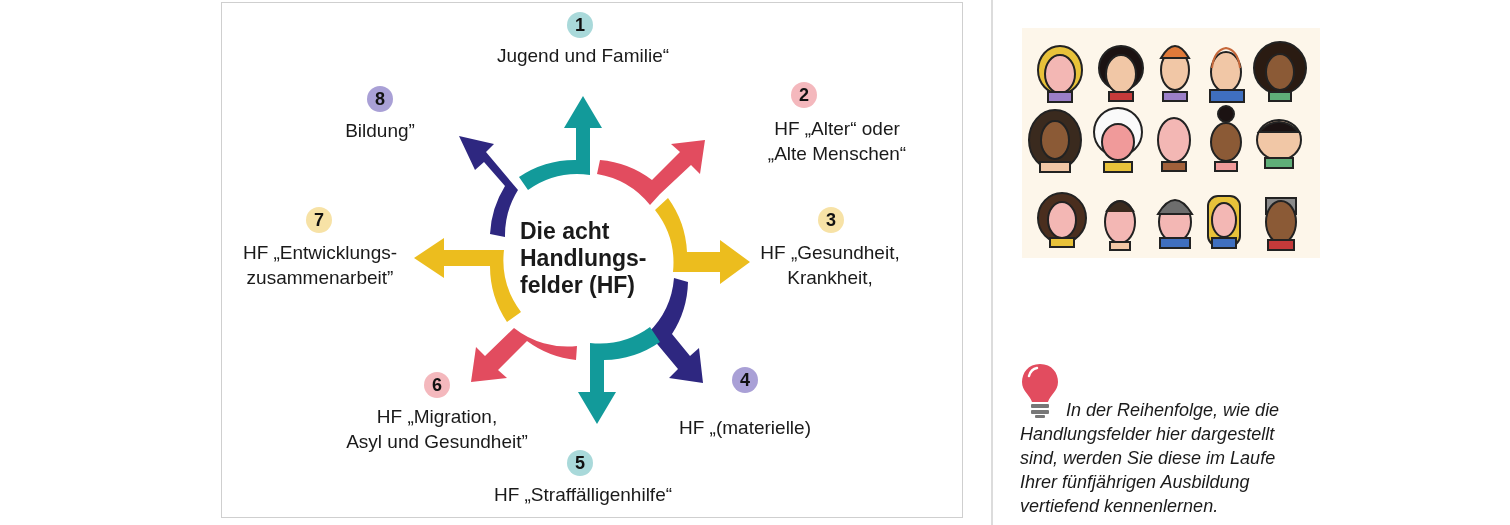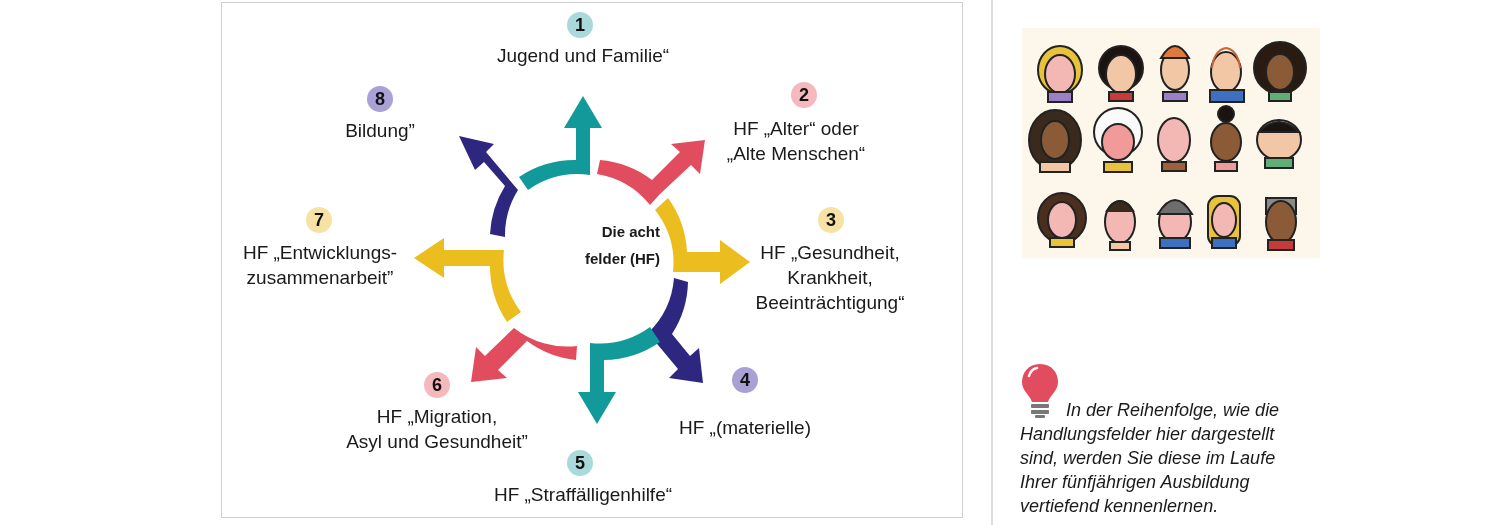--- a/index.html
+++ b/index.html
@@ -5,22 +5,22 @@
   html, body { margin: 0; padding: 0; background: #ffffff; }
   body { width: 1510px; height: 525px; position: relative; overflow: hidden;
          font-family: "Liberation Sans", "DejaVu Sans", sans-serif; color: #1a1a1a; }
   .frame { position: absolute; left: 221px; top: 2px; width: 742px; height: 516px;
            border: 1.5px solid #cfcfcf; box-sizing: border-box; background: #fff; }
   .divider { position: absolute; left: 991px; top: 0; width: 2px; height: 525px; background: #dcdcdc; }
   svg.diagram { position: absolute; left: 0; top: 0; }
   .label { position: absolute; font-size: 19px; line-height: 25px; text-align: center; white-space: nowrap; }
   .badge { position: absolute; width: 26px; height: 26px; border-radius: 50%;
            font-weight: bold; font-size: 18px; line-height: 26px; text-align: center; color: #111; }
-  .center-title { position: absolute; left: 520px; top: 218px; width: 140px; text-align: right;
-                  font-weight: bold; font-size: 15px; line-height: 27px; }
+  .center-title { position: absolute; left: 520px; top: 218px; width: 140px; text-align: left;
+                  font-weight: bold; font-size: 23px; line-height: 27px; }
   .faces { position: absolute; left: 1022px; top: 28px; width: 298px; height: 230px; background: #fdf6ea; }
   .tip { position: absolute; left: 1020px; top: 398px; width: 300px; font-size: 18px; line-height: 24px; font-style: italic; }
   .tip-first { padding-left: 46px; }
   .bulb { position: absolute; left: 1020px; top: 362px; }
 </style>
 </head>
 <body>
 
 <div class="frame"></div>
 <div class="divider"></div>
@@ -48,39 +48,39 @@
   <g fill="#ecbd1e">
     <path d="M507,322 A100,100 0 0 1 490,266 L444,266 L444,278 L414,258 L444,238 L444,250 L504,250 A86,86 0 0 0 521,312 Z"></path>
   </g>
   <g fill="#2e2780">
     <path d="M490,234 A100,100 0 0 1 505,186 L484,162 L475,170 L459,136 L494,144 L486,152 L518,190 A86,86 0 0 0 505,237 Z"></path>
   </g>
 </svg>
 
 <div class="center-title">
   <div>Die acht</div>
+  <div>Handlungs-</div>
   <div>felder (HF)</div>
 </div>
 
 <div class="badge" style="left:567px;top:12px;background:#a9d9da">1</div>
 <div class="label" style="left:470px;top:43px;width:226px">
   <div>Jugend und Familie“</div>
 </div>
 
 <div class="badge" style="left:791px;top:82px;background:#f4b8bd">2</div>
-<div class="label" style="left:711px;top:116px;width:170px">
+<div class="label" style="left:752px;top:116px;width:170px">
   <div>HF „Alter“ oder</div>
   <div>„Alte Menschen“</div>
 </div>
 
 <div class="badge" style="left:818px;top:207px;background:#f7e2a6">3</div>
 <div class="label" style="left:745px;top:240px;width:170px">
   <div>HF „Gesundheit,</div>
   <div>Krankheit,</div>
-  <div>Beeinträchtigung“</div>
 </div>
 
 <div class="badge" style="left:732px;top:367px;background:#a9a0d6">4</div>
 <div class="label" style="left:660px;top:415px;width:170px">
   <div>HF „(materielle)</div>
 </div>
 
 <div class="badge" style="left:567px;top:450px;background:#a9d9da">5</div>
 <div class="label" style="left:470px;top:482px;width:226px">
   <div>HF „Straffälligenhilfe“</div>

